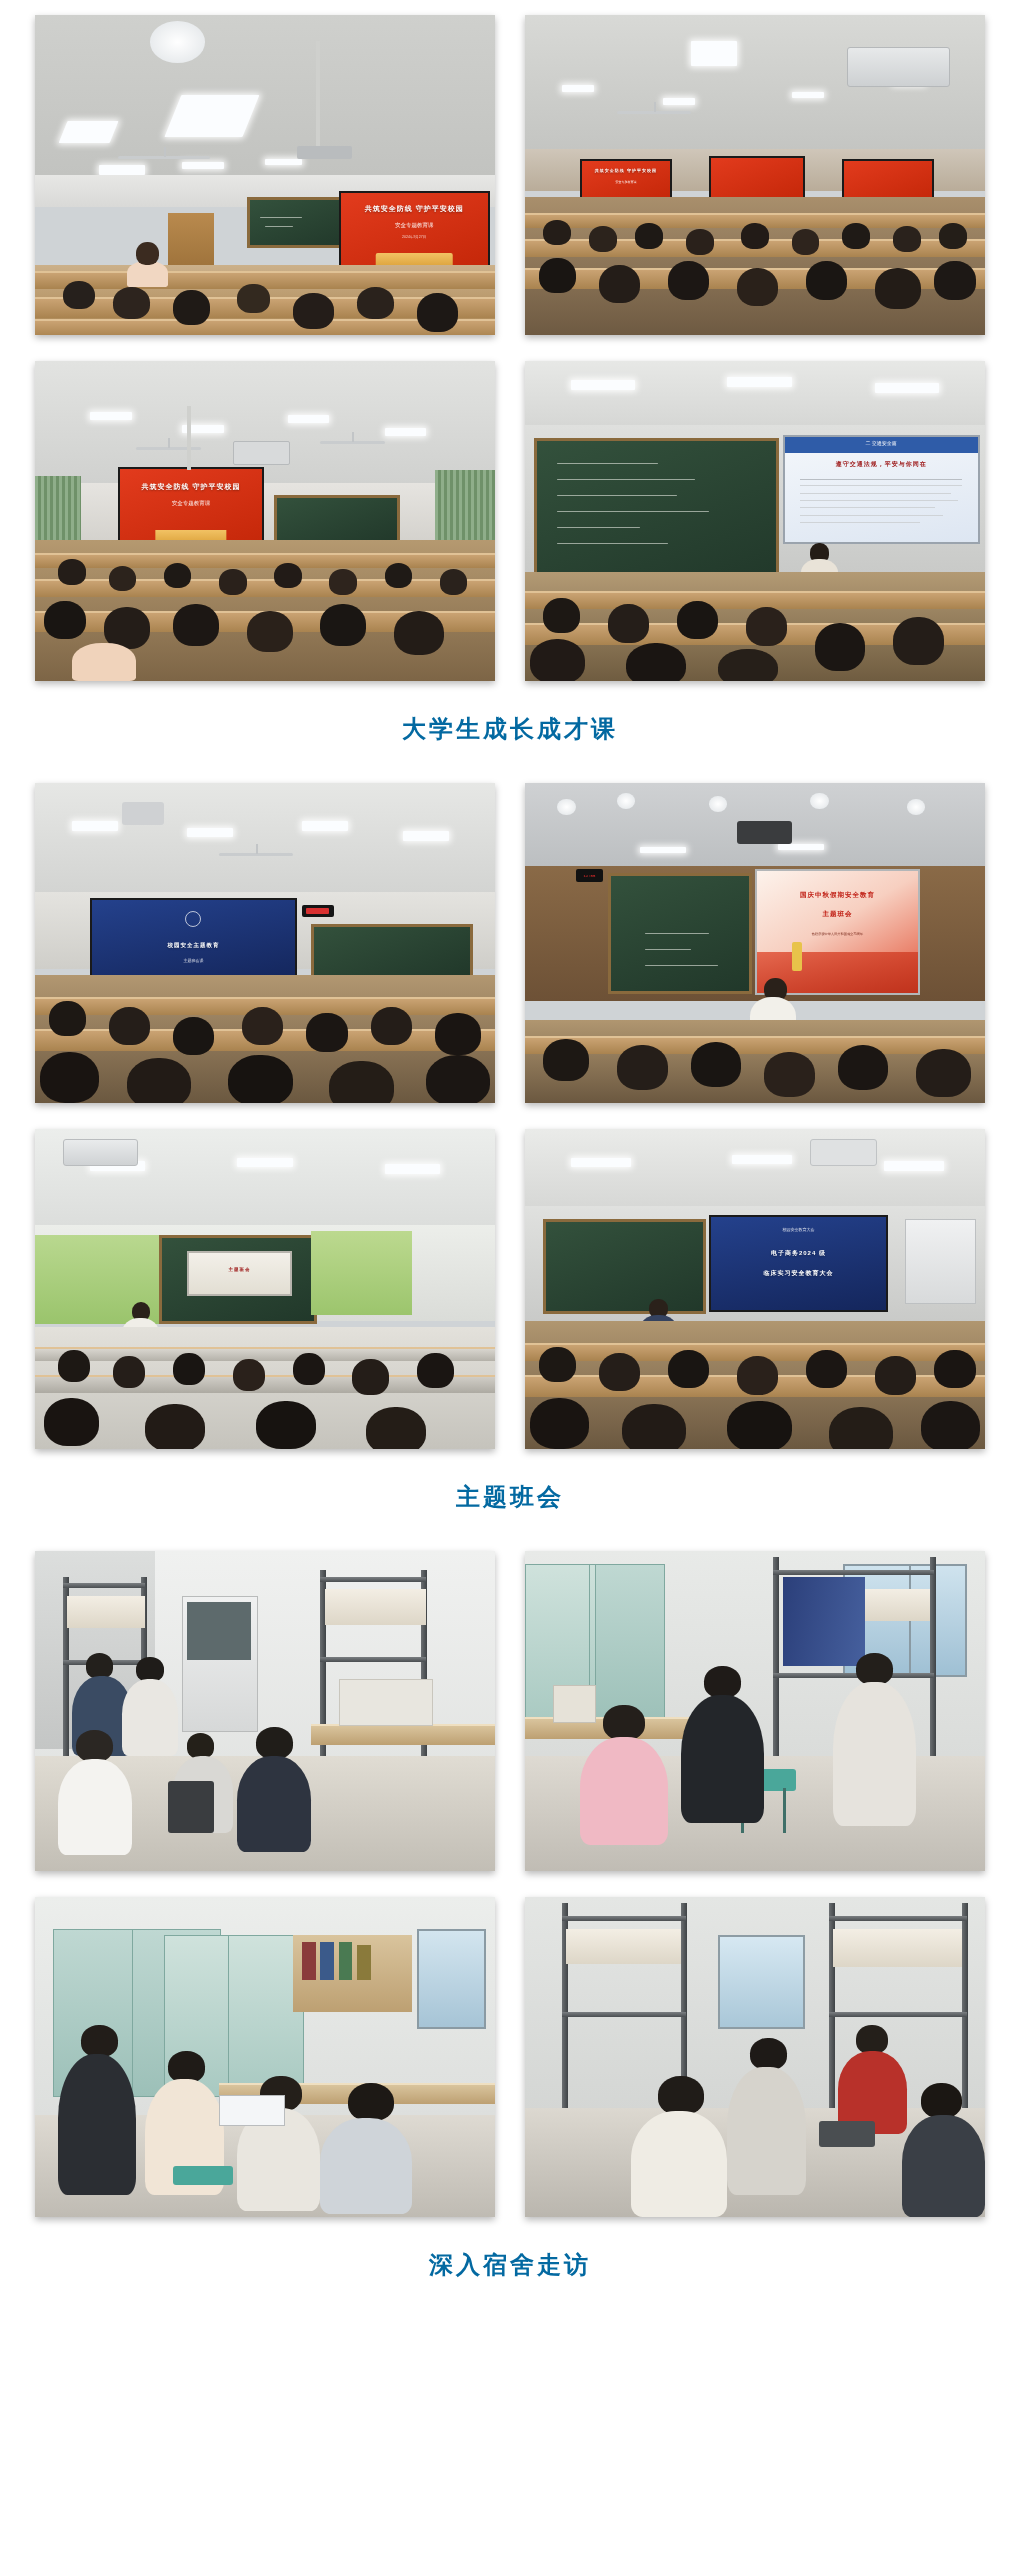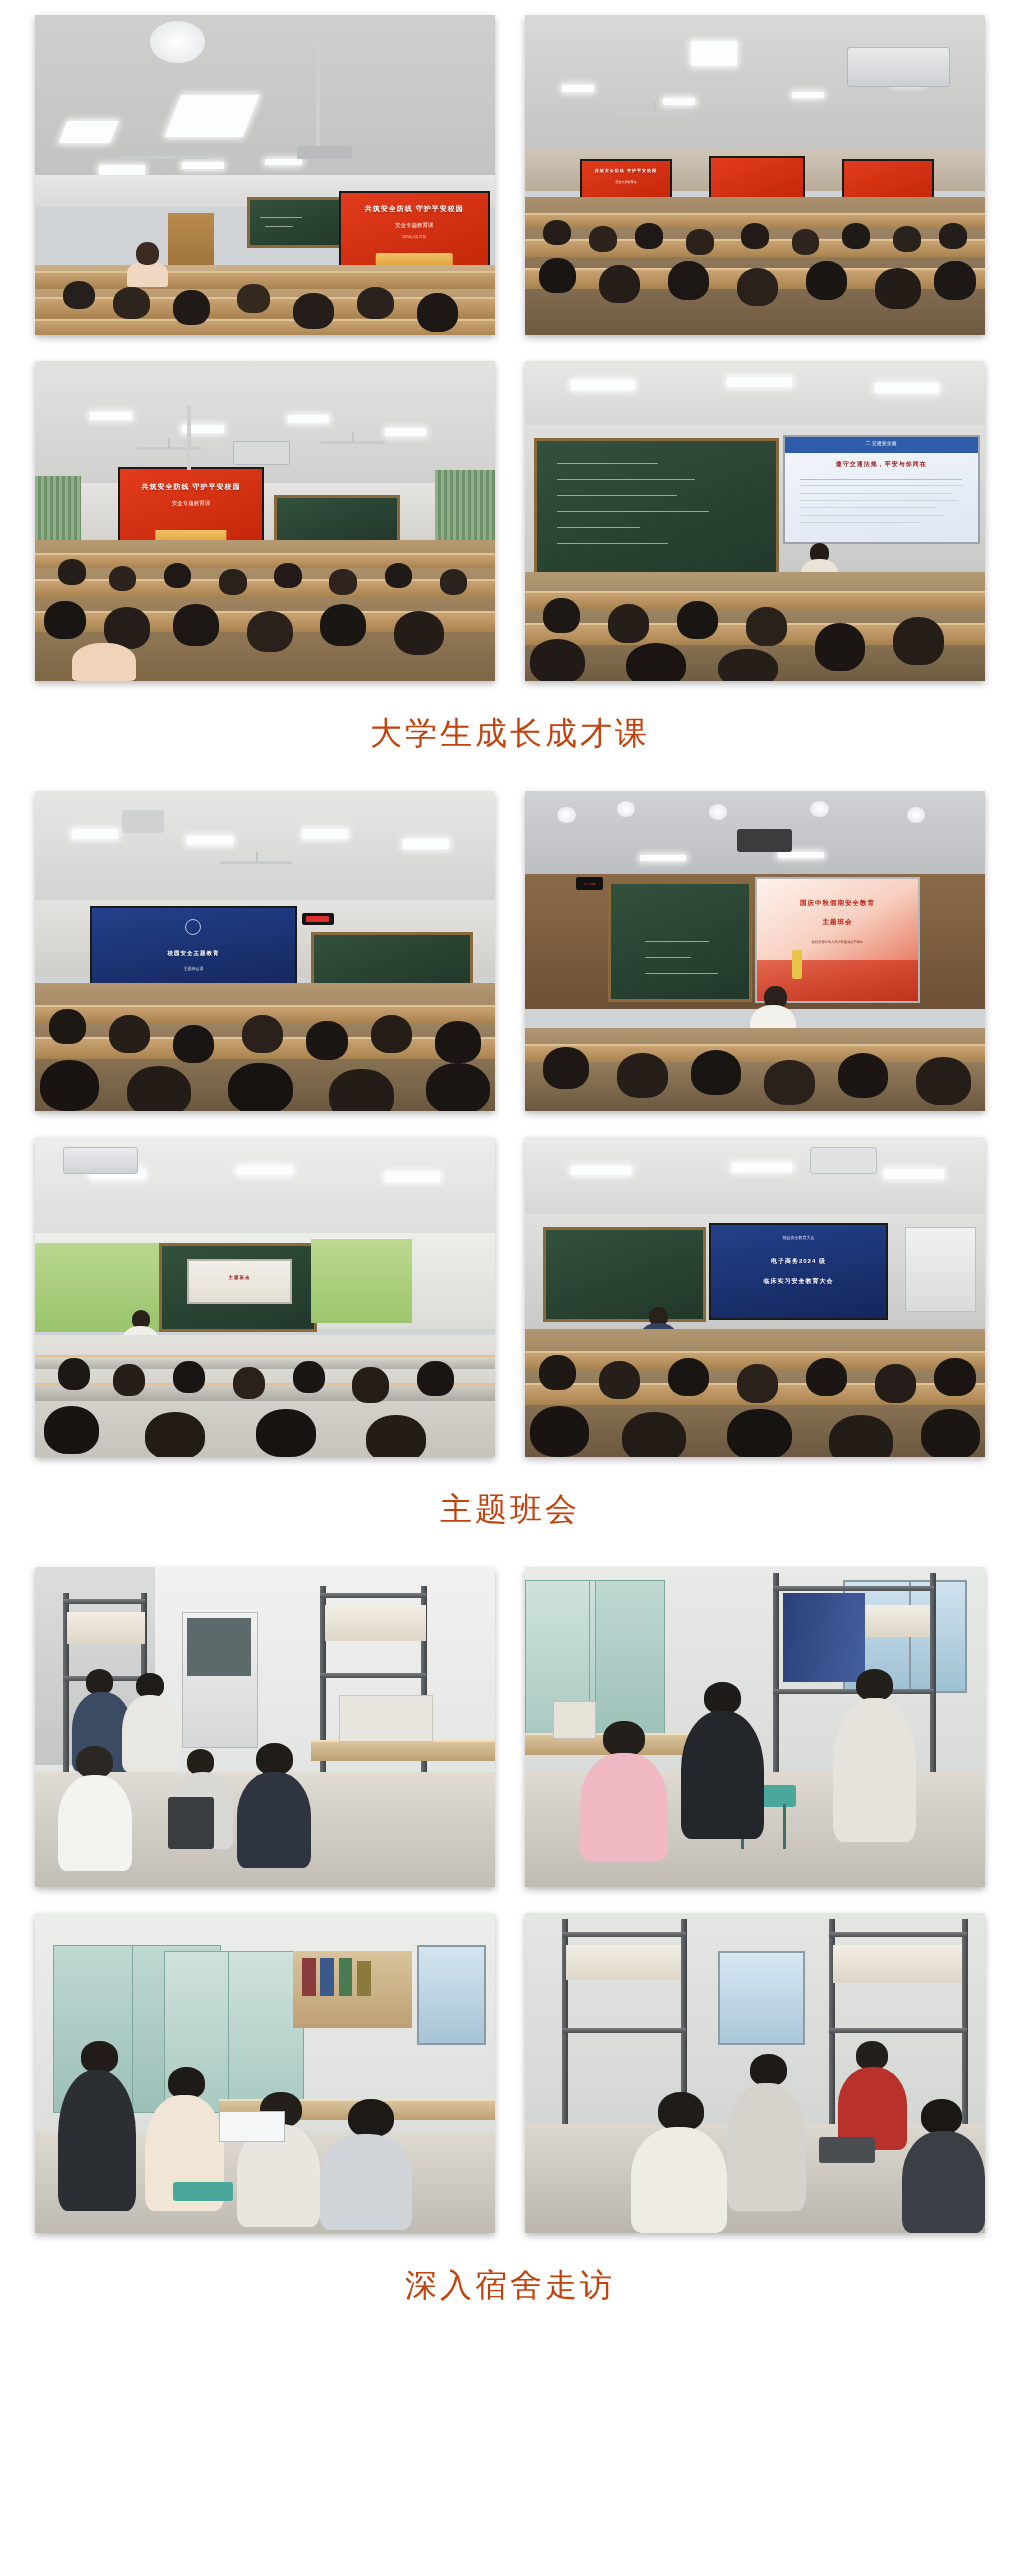--- a/index.html
+++ b/index.html
@@ -180,23 +180,23 @@
   .stool {
     position:absolute;
     background:#4aa79a;
     border-radius: 3px;
   }
 
   
   .caption {
     width: 1020px;
     text-align: center;
-    color: #c2410c;
-    font-weight: normal;
-    font-size: 32px;
+    color: #0369a1;
+    font-weight: bold;
+    font-size: 24px;
     letter-spacing: 3px;
     line-height: 1;
   }
 </style>
 </head>
 <body>
 
 <div class="page">
 
   <div class="section" style="padding-top:15px;">

